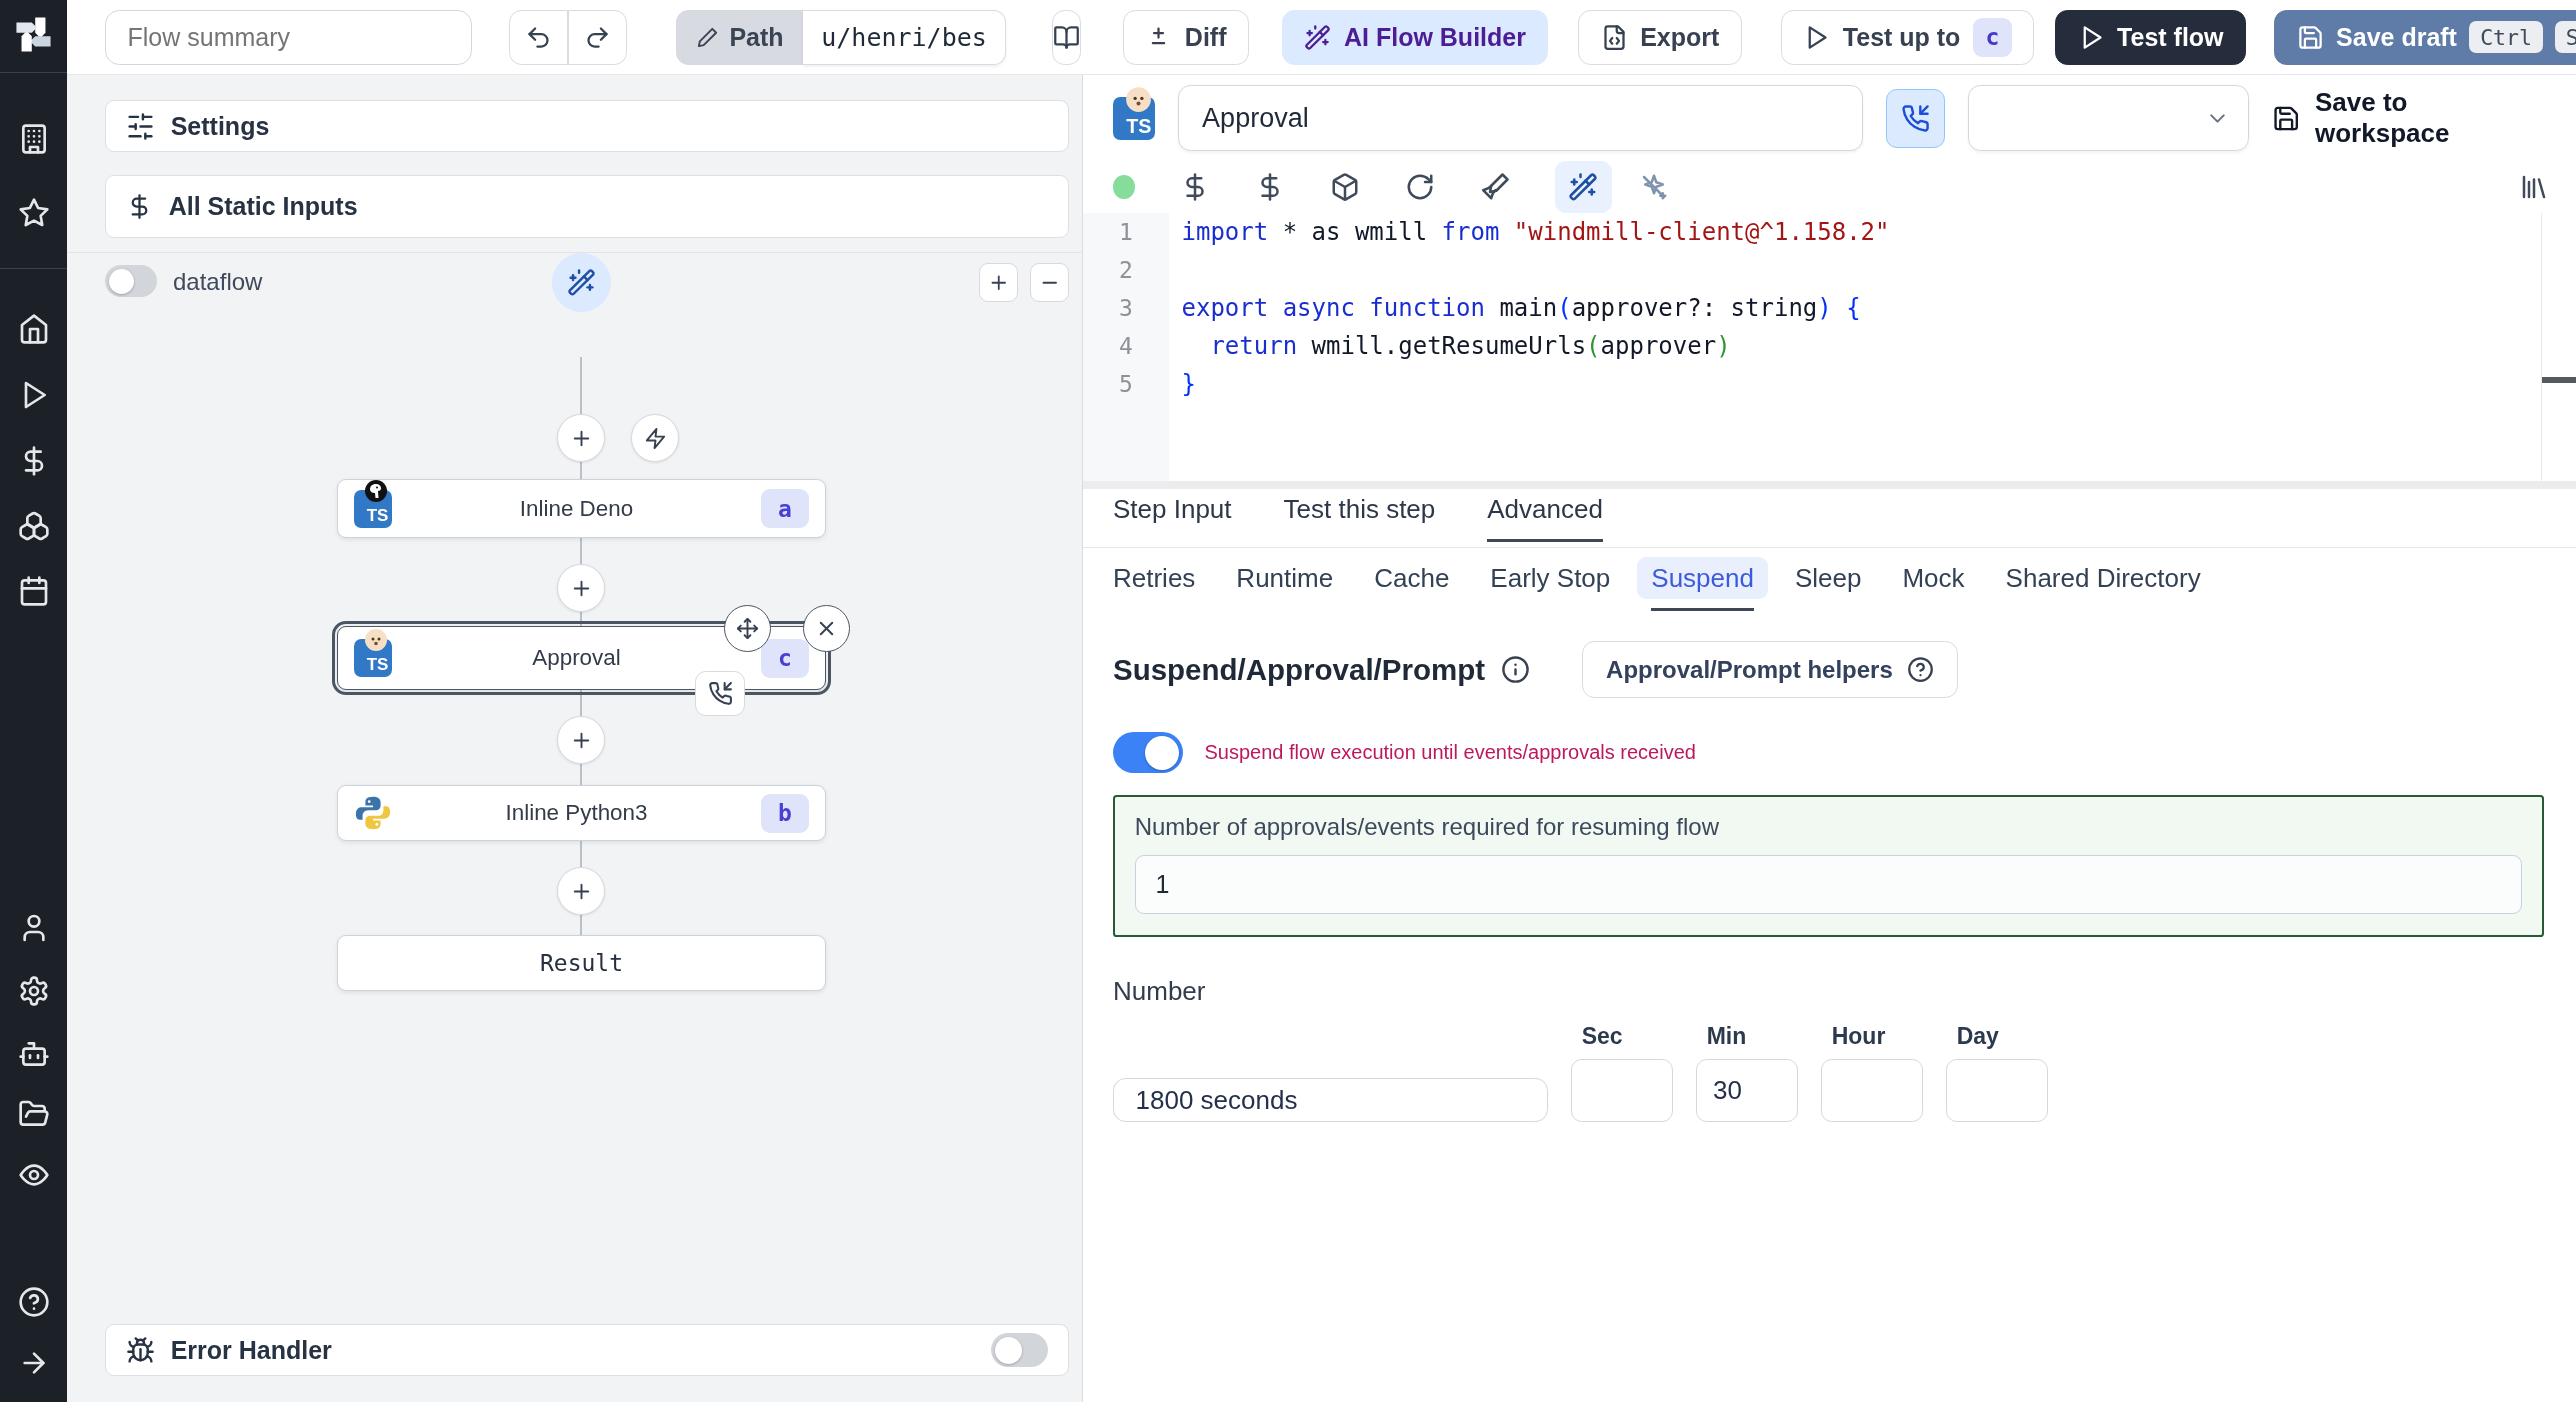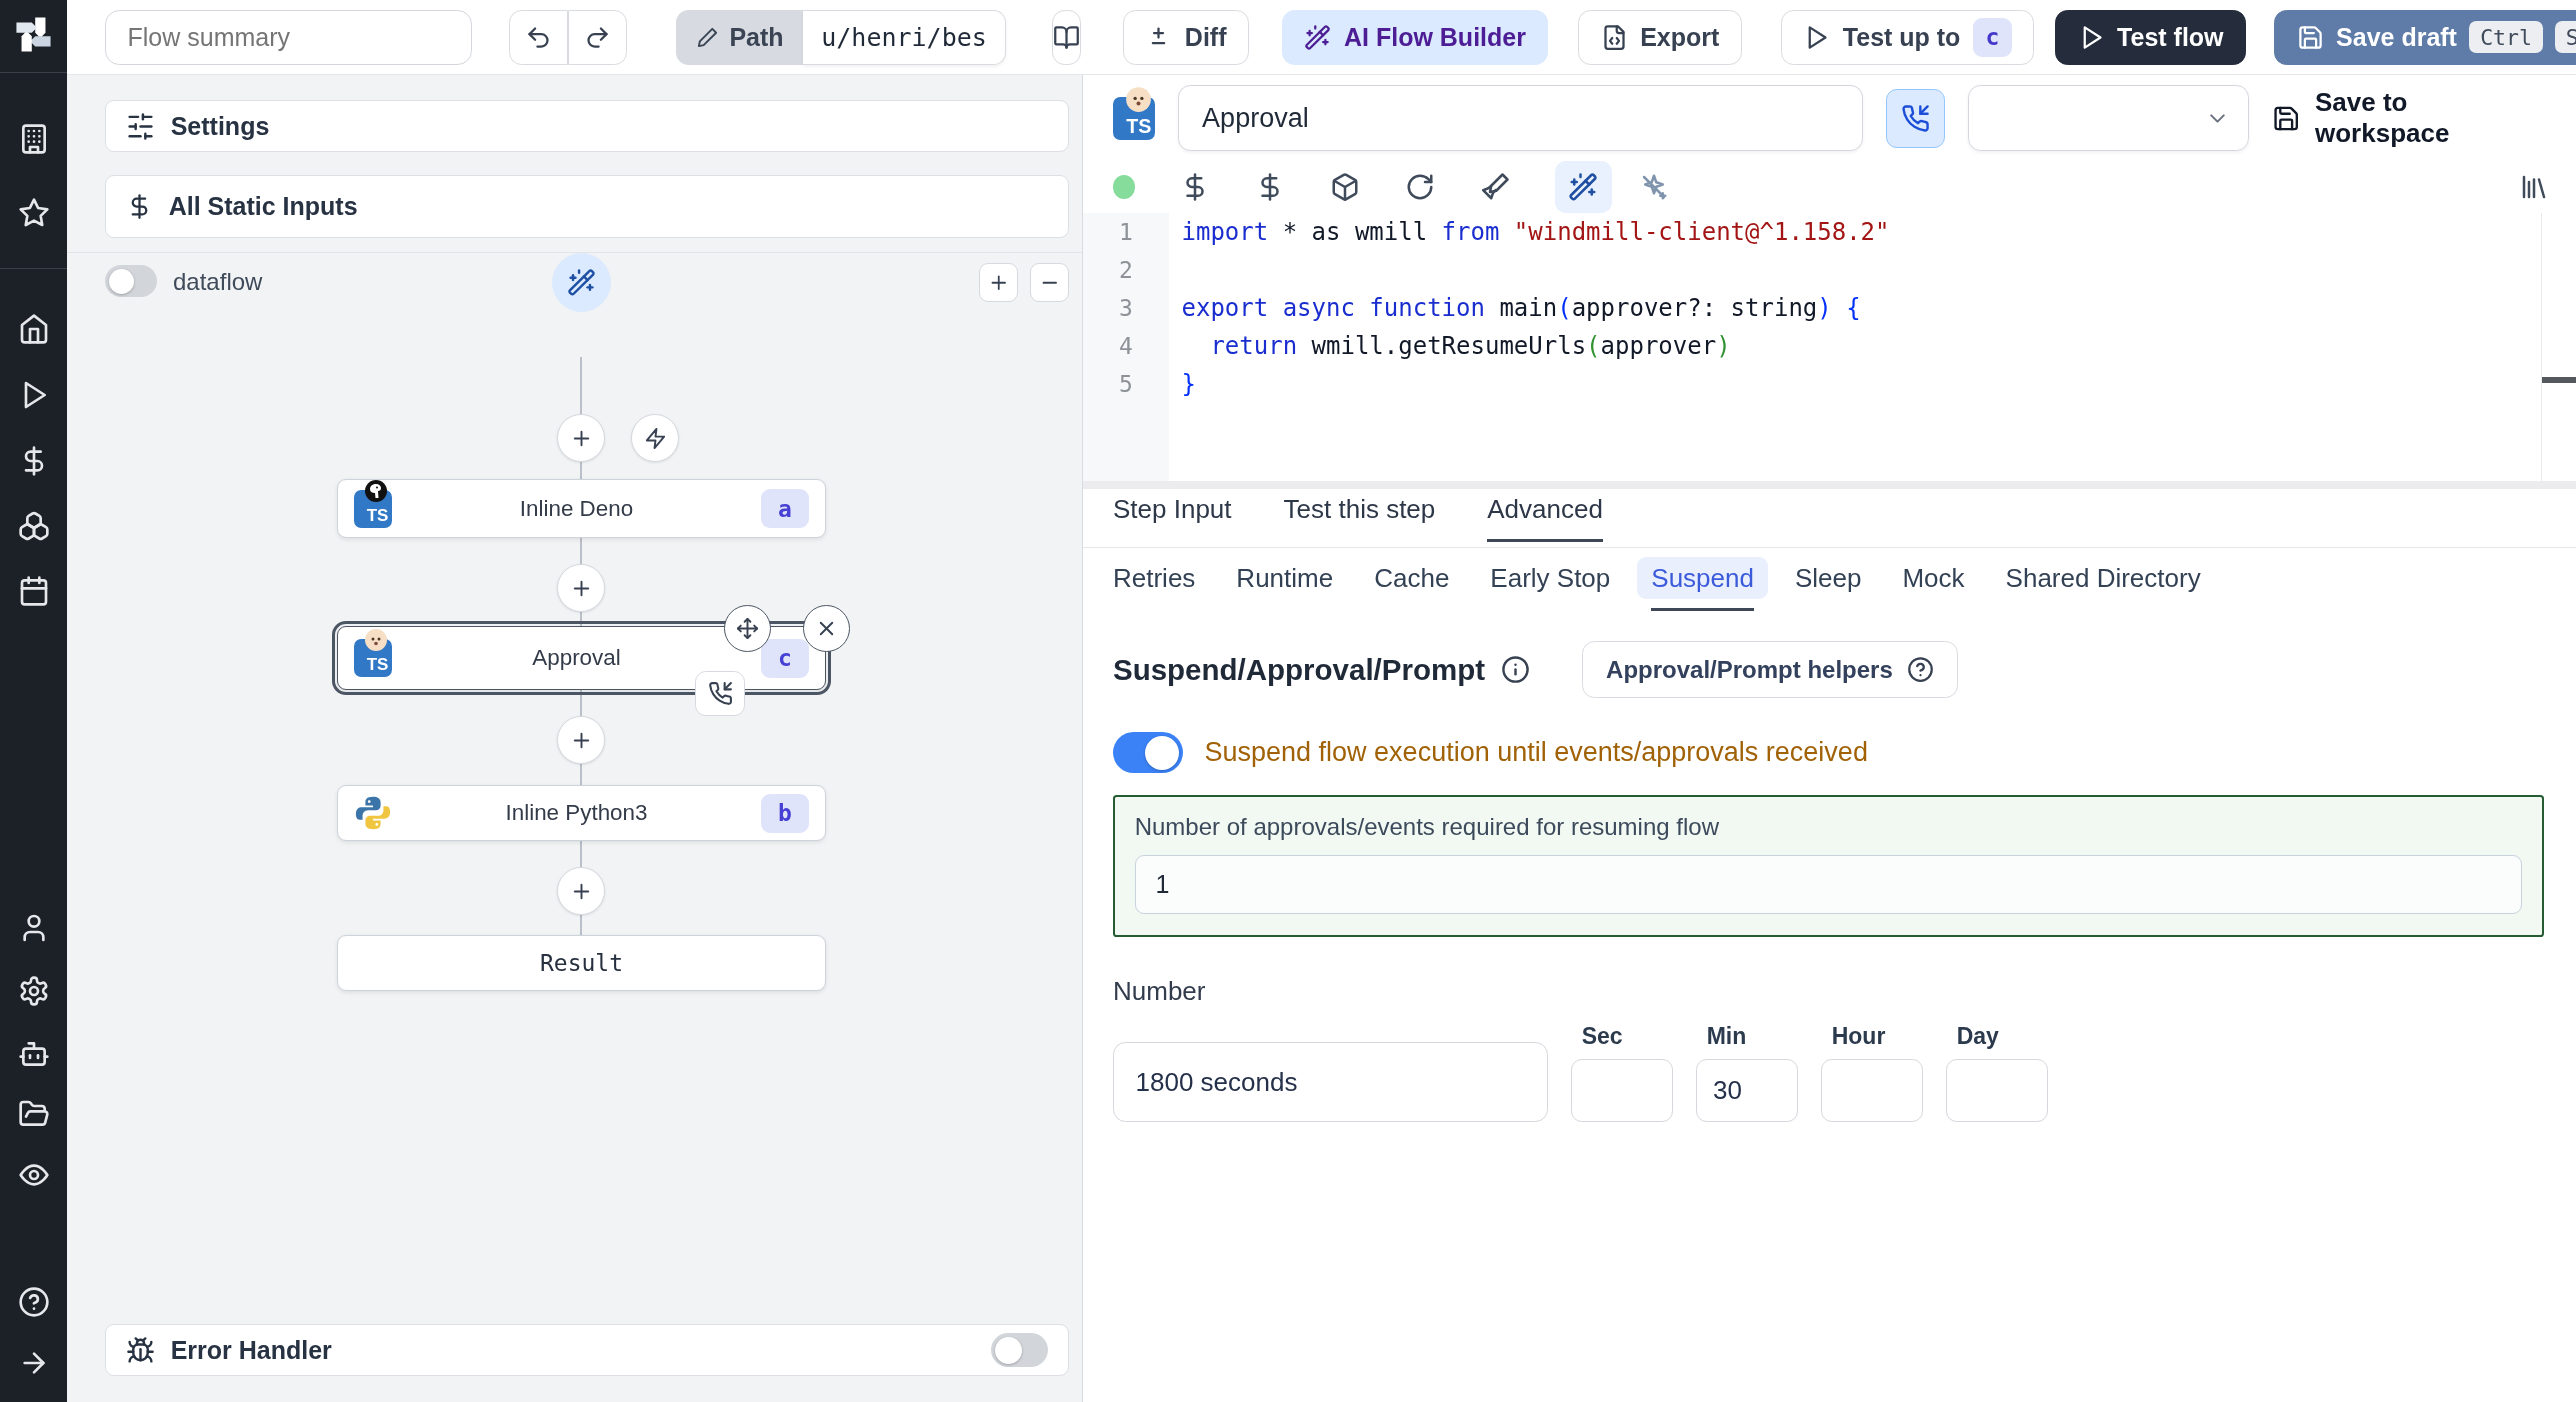--- a/index.html
+++ b/index.html
@@ -147,35 +147,35 @@
 
   .content { flex:1; padding:30px 32px 0 30px; overflow:hidden; }
   .sec-title-row { display:flex; align-items:center; gap:16px; }
   .sec-title { font-size:29.5px; font-weight:700; color:#1f2937; }
   .sec-title-row .iic { width:29px; height:29px; color:#374151; }
   .helpers-btn { margin-left:36px; display:flex; align-items:center; gap:14.3px; height:57px;
     border:1.8px solid #d8dbe0; border-radius:12.5px; padding:0 23px; font-size:24px; font-weight:700;
     color:#33415c; background:#fff; cursor:pointer; }
   .helpers-btn .iic { width:27px; height:27px; }
   .toggle-row { display:flex; align-items:center; gap:21.5px; margin-top:34px; }
-  .toggle-row .tlabel { font-size:27px; color:#a16207; }
+  .toggle-row .tlabel { font-size:20px; color:#be185d; }
 
   .subtabs { display:flex; gap:41px; margin-top:30px; border-bottom:2.7px solid #ebedf0; }
   .stab { font-size:26px; color:#2d3748; padding:0 5.4px 16px; cursor:pointer; border-bottom:4.5px solid transparent; margin-bottom:-2.7px; }
   .stab.on { border-bottom-color:#3d4756; }
 
   .green-box { margin-top:21.5px; border:2.7px solid #265c33; background:#f2f8f2; border-radius:3.6px;
     padding:16px 19.7px 21.5px; }
   .gb-label { font-size:24px; color:#3c4a5c; }
   .gb-input { margin-top:14.3px; width:100%; height:59px; border:1.8px solid #c7d2dc; border-radius:9px;
     background:#fbfdfc; font-size:25px; color:#1f2937; padding:0 19.7px; }
 
   .timeout-label { margin-top:39px; font-size:26px; color:#323c4d; }
   .timeout-row { margin-top:16px; display:flex; align-items:flex-end; gap:23px; }
-  .t-main { width:435px; height:80px; border:1.8px solid #d4d7dc; border-radius:12.5px; padding:0 21.5px;
+  .t-main { width:435px; height:44px; border:1.8px solid #d4d7dc; border-radius:12.5px; padding:0 21.5px;
     font-size:26px; color:#25304a; }
   .unit { display:flex; flex-direction:column; align-items:center; gap:9px; }
   .unit label { font-size:23px; font-weight:600; color:#2c3a4d; align-self:flex-start; padding-left:10.7px; }
   .unit input { width:102px; height:63px; border:1.8px solid #d4d7dc; border-radius:10.7px;
     font-size:26px; color:#25304a; padding:0 16px; }
 </style>
 </head>
 <body>
 
 <svg width="0" height="0" style="position:absolute">

